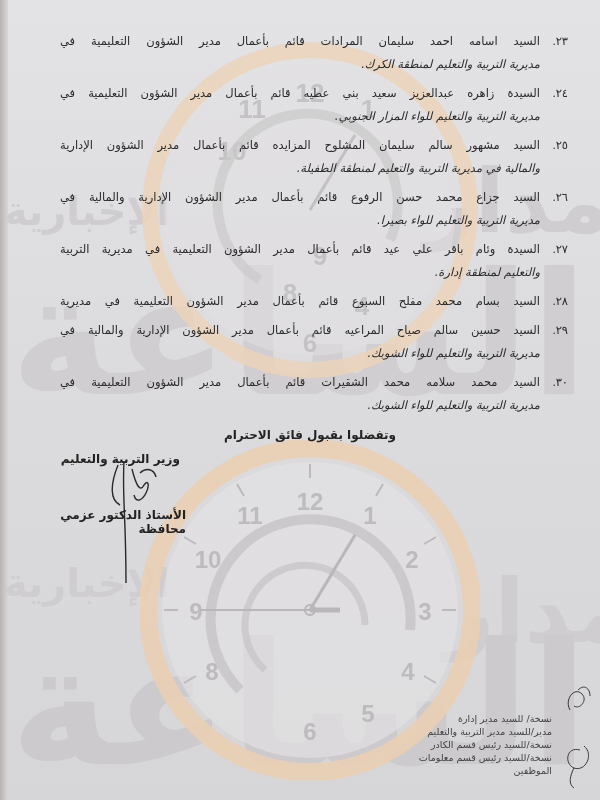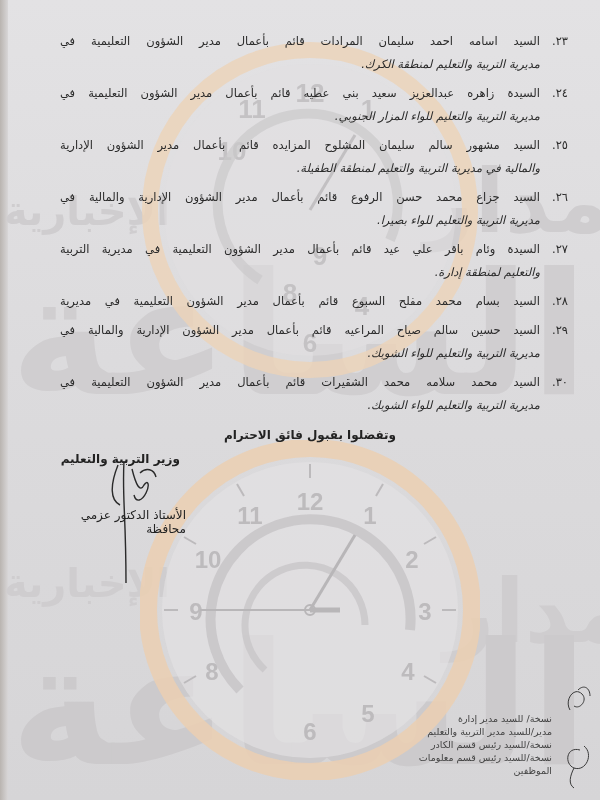--- a/index.html
+++ b/index.html
@@ -15,29 +15,29 @@
   .wm-mdar{right:-10px;top:150px;font-size:88px;letter-spacing:-2px;}
   .wm-ikh{left:4px;top:188px;font-size:40px;}
   .wm-ikh2{left:4px;top:560px;font-size:40px;}
   .wm-mdar2{right:-30px;top:560px;font-size:88px;}
   .wm-saa{left:10px;top:620px;font-size:170px;line-height:1;color:#cccacc;}
   .wm-bigtop{left:10px;top:250px;font-size:170px;line-height:1;color:#d0ced0;}
   .clock{position:absolute;}
   
   .content{position:absolute;left:60px;top:30px;width:480px;direction:rtl;color:#2b2b2b;}
   .item{position:relative;font-size:11.5px;line-height:23px;text-align:justify;text-align-last:right;}
-  .item .num{position:absolute;right:-28px;top:0;}
+  .item .num{position:absolute;right:-28px;top:0;font-family:Liberation Serif, serif;}
   .item .l1{display:block;text-align-last:justify;}
   .item .l2{display:block;font-style:italic;}
   .closing{position:absolute;left:220px;top:428px;width:180px;text-align:center;direction:rtl;
            font-size:12px;font-weight:bold;color:#222;}
   .sig-title{position:absolute;left:60px;top:452px;width:120px;direction:rtl;text-align:right;
              font-size:12px;font-weight:bold;color:#222;letter-spacing:1px;}
   .sig-name{position:absolute;left:58px;top:508px;width:128px;direction:rtl;text-align:right;
-            font-size:12px;font-weight:normal;color:#222;}
+            font-size:12px;font-weight:bold;color:#222;}
   .signature{position:absolute;left:96px;top:455px;}
   .cc{position:absolute;left:400px;top:712px;width:152px;direction:rtl;text-align:right;
       font-size:9.5px;line-height:13px;color:#444;}
   .initials{position:absolute;}
 </style>
 </head>
 <body>
 
 <div class="page">
   <div class="left-edge"></div>

